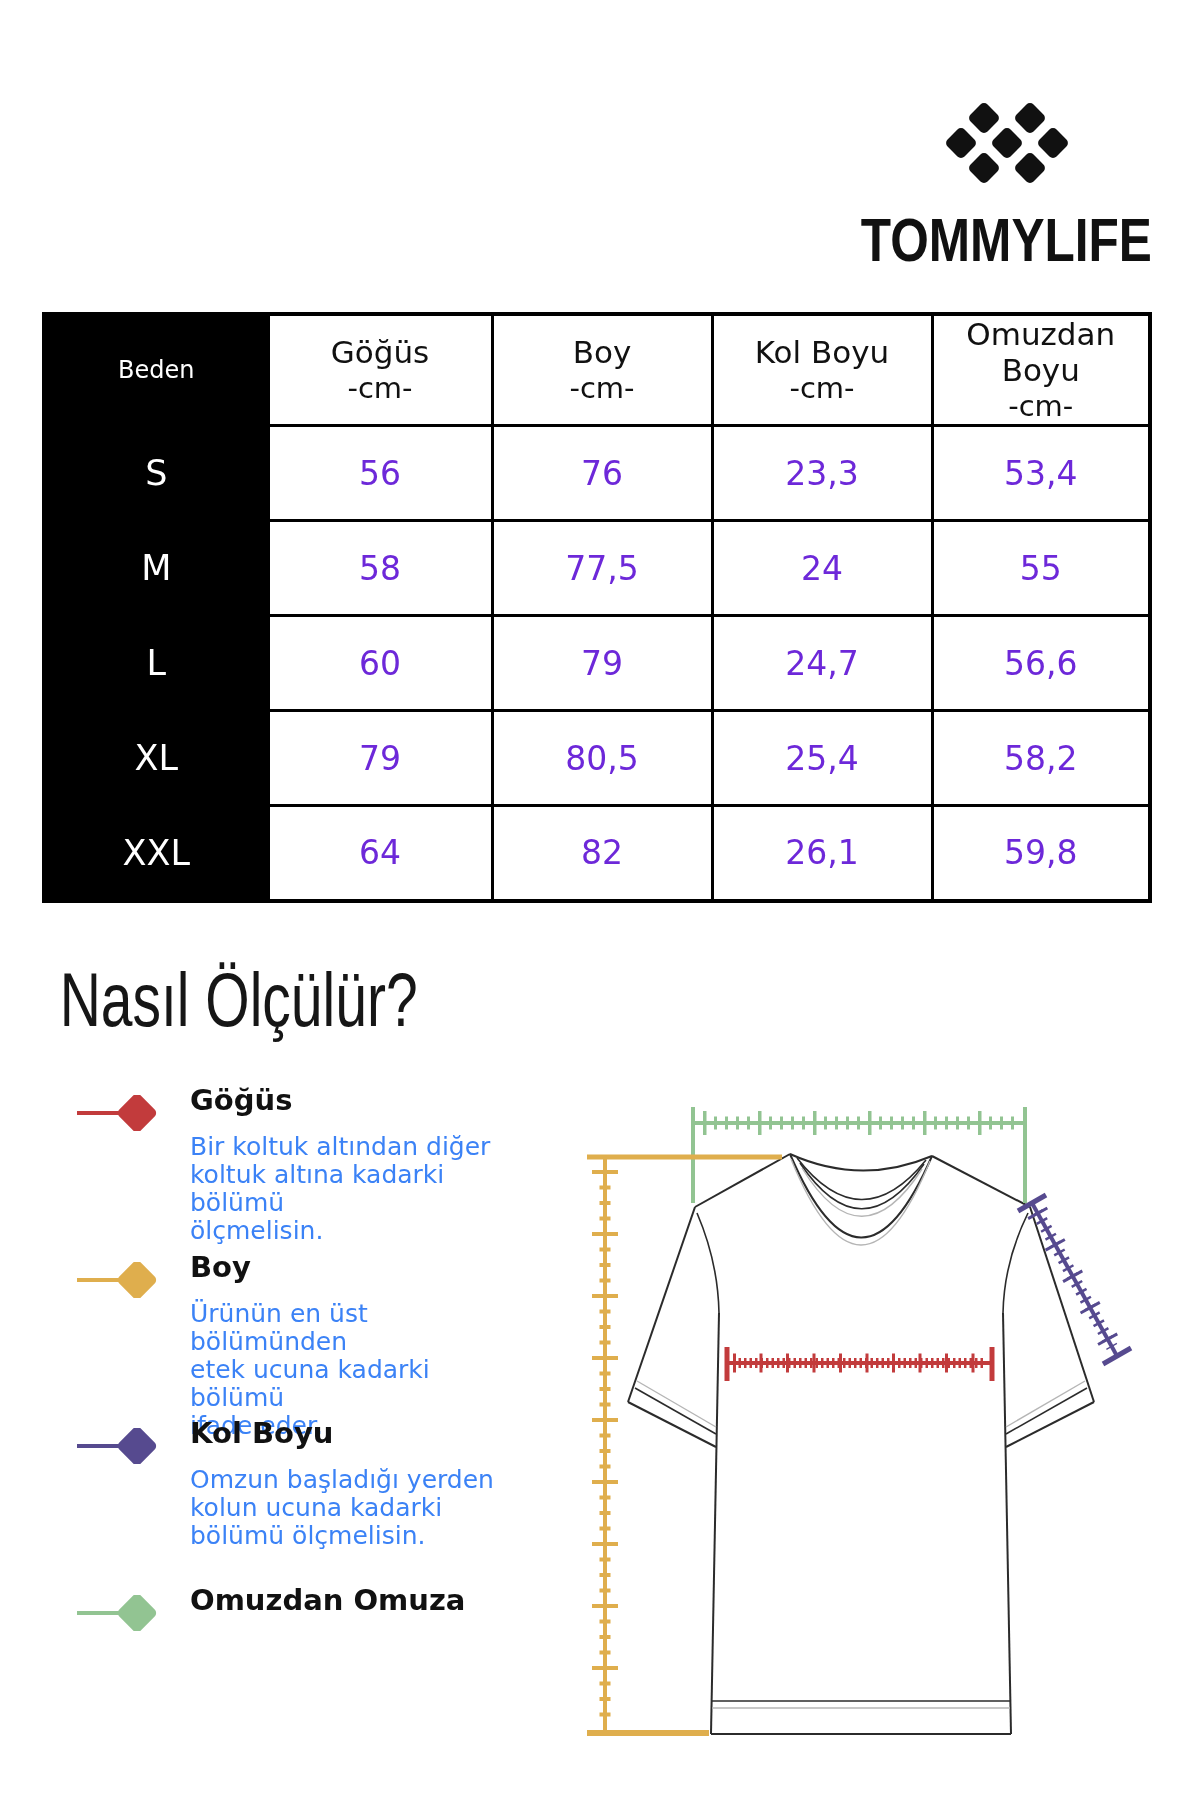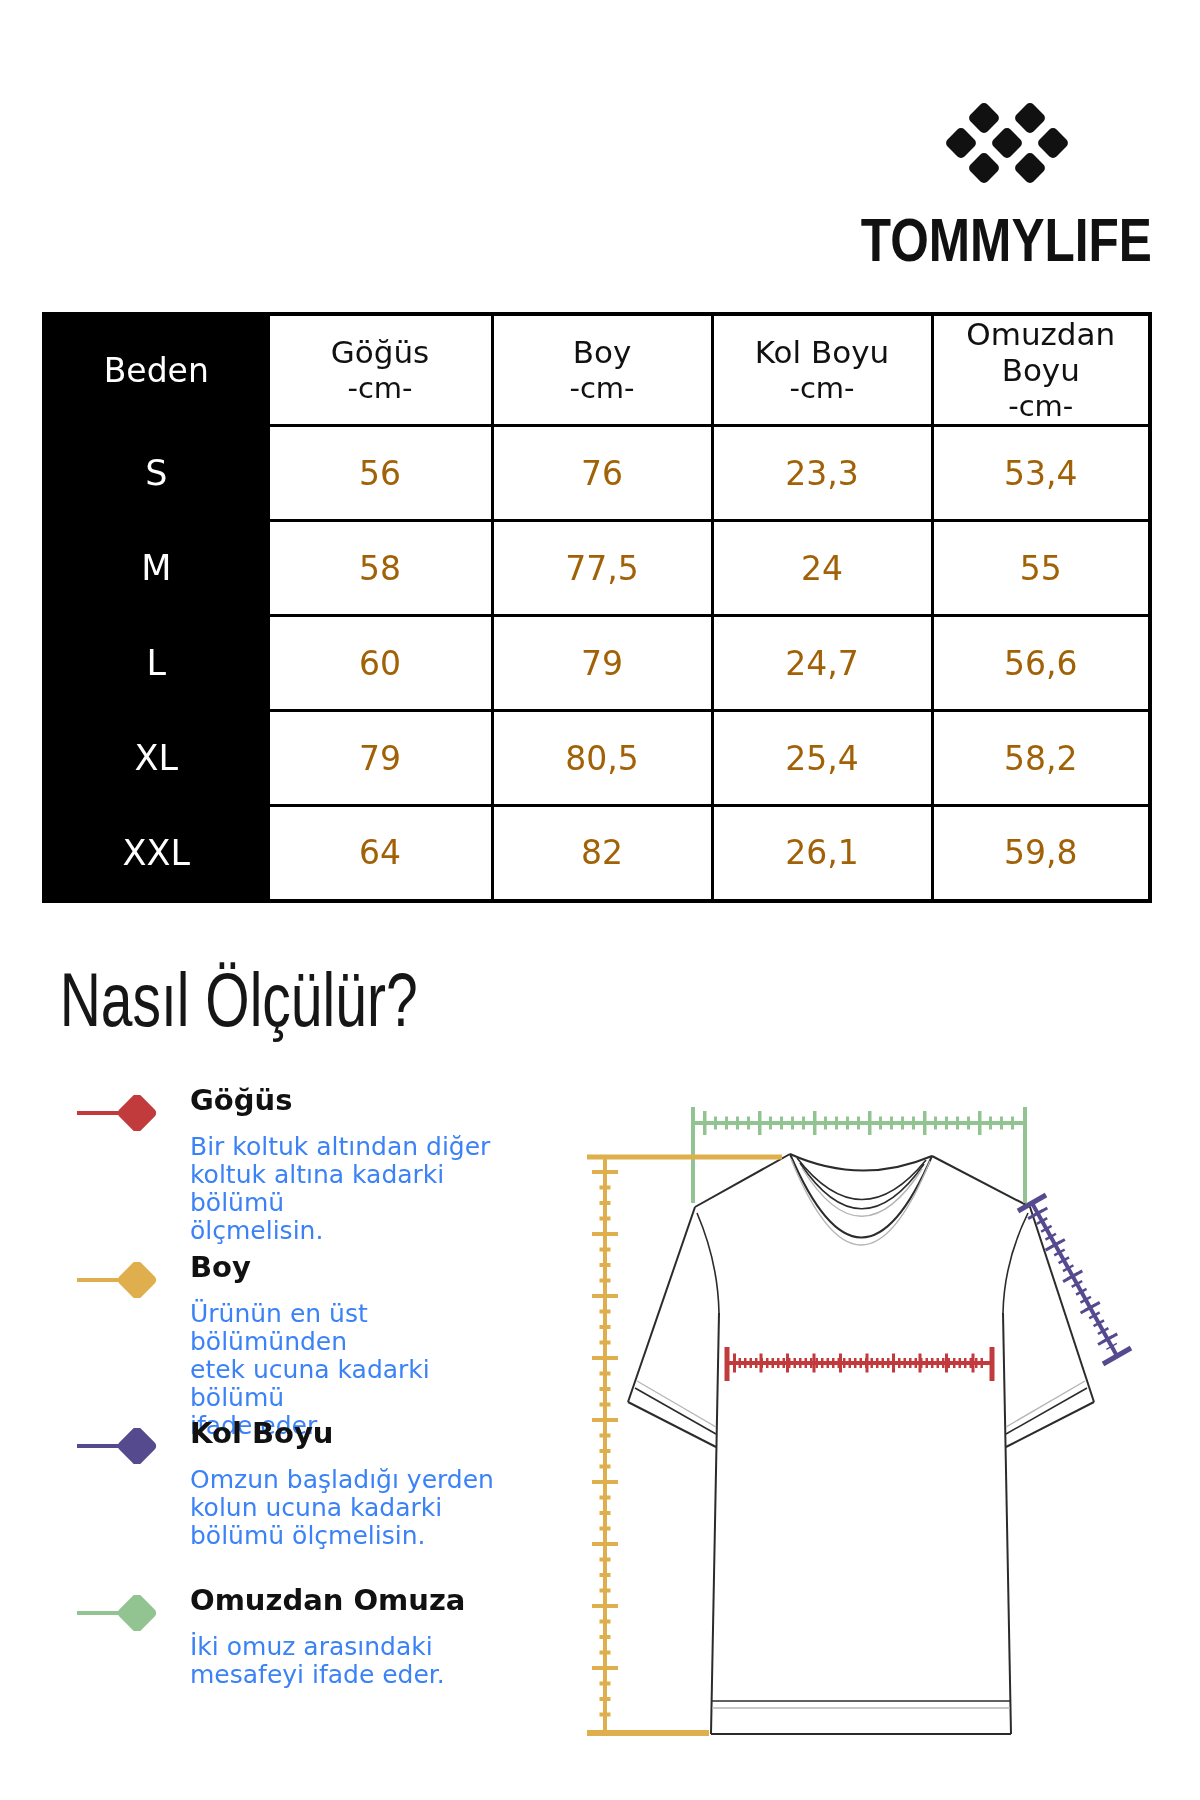--- a/index.html
+++ b/index.html
@@ -22,25 +22,25 @@
     transform:scaleX(0.80);transform-origin:right top;color:#111;}
 
   
   .size-table{position:absolute;left:42px;top:312px;border-collapse:collapse;table-layout:fixed;}
   .size-table td,.size-table th{border:3px solid #000;padding:0;text-align:center;vertical-align:middle;}
   .size-table{border:4px solid #000;}
   col.c0{width:224px;}col.c1{width:224px;}col.c2{width:220px;}col.c3{width:220px;}col.c4{width:218px;}
   .hrow{height:96px;}
   .drow{height:95px;}
   .corner,.size-cell{background:#000;color:#fff;border-color:#000;}
-  .corner{font-size:33px;font-weight:400;}
+  .corner{font-size:24px;font-weight:400;}
   .size-cell{font-size:35px;font-weight:400;}
   .col-head{font-size:31px;font-weight:500;line-height:36px;white-space:pre-line;}
   .unit{font-size:29px;font-weight:400;}
-  .value-cell{font-size:33px;font-weight:400;color:#a16207;}
+  .value-cell{font-size:33px;font-weight:400;color:#6d28d9;}
 
   
   .htm-title{position:absolute;left:0;top:956px;width:1200px;text-align:left;}
   .htm-title span{display:inline-block;font-size:76px;font-weight:400;color:#161616;
     transform:scaleX(0.75);transform-origin:center top;}
 
   .legend-item{position:absolute;left:75px;width:440px;}
   .li-1{top:1082px;} .li-2{top:1249px;} .li-3{top:1415px;} .li-4{top:1582px;}
   .legend-icon{position:absolute;left:0;top:13px;width:84px;height:36px;}
   .legend-text{margin-left:115px;}
@@ -178,22 +178,20 @@
     </div>
   </div>
 
   <div class="legend-item li-4">
     <svg class="legend-icon" width="84" height="36" viewBox="0 0 84 36">
       <line x1="2" y1="18" x2="62" y2="18" stroke-width="4" stroke="#92C492"></line>
       <rect x="47" y="3" width="30" height="30" rx="5" transform="rotate(45 62 18)" fill="#92C492"></rect>
     </svg>
     <div class="legend-text">
       <div class="legend-name">Omuzdan Omuza</div>
-      <div class="legend-desc">İki omuz arasındaki
-mesafeyi ifade eder.</div>
     </div>
   </div>
 
   <svg class="diagram-svg" width="1200" height="1800" viewBox="0 0 1200 1800">
 
     <g>
       <path fill="#ffffff" stroke="none" d="M790,1154 Q861,1186 932,1156 L1030,1207 L1094,1402 L1006,1447 L1011,1734 L711,1734 L716,1447 L628,1402 L695,1207 Z"></path>
       <g fill="none" stroke="#2b2b2b" stroke-width="2">
         <path d="M790,1154 Q861,1186 932,1156"></path>
         <path d="M790,1154 Q861,1320 932,1156"></path>

